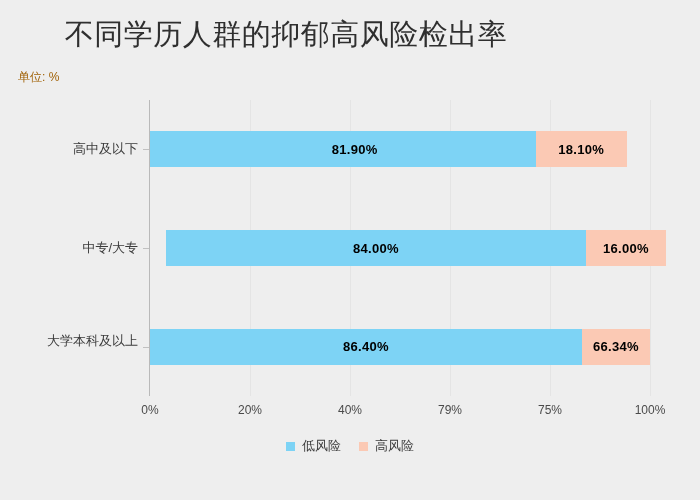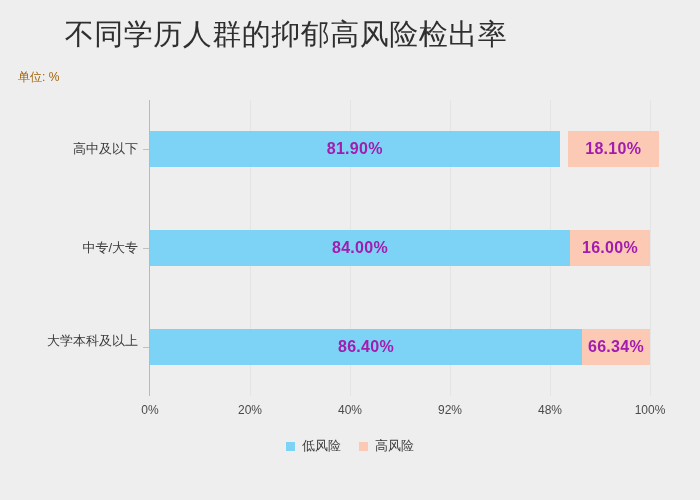--- a/index.html
+++ b/index.html
@@ -83,23 +83,23 @@
   .bar-seg {
     position: absolute;
     top: 0;
     height: 36px;
     display: flex;
     align-items: center;
     justify-content: center;
     box-sizing: border-box;
   }
   .bar-seg span {
-    font-size: 16px;
+    font-size: 13px;
     font-weight: bold;
-    color: #a21caf;
+    color: #000000;
     letter-spacing: 0.3px;
     white-space: nowrap;
   }
 
   
   .cat-label {
     position: absolute;
     right: 0;
     width: 140px;
     text-align: right;
@@ -193,25 +193,25 @@
       <div class="cat-label" style="top: 139px;">中专/大专</div>
       <div class="cat-label" style="top: 40.3333px;">高中及以下</div>
       <div class="cat-label" style="top: 232px;">大学本科及以上</div>
     </div>
 
   <div class="plot-area" id="bars">
       <div class="bar-row" style="top: 31.3333px;">
         <div class="bar-seg" style="left: 0px; width: 409.5px; background: rgb(125, 211, 245);">
           <span>81.90%</span>
         </div>
-        <div class="bar-seg" style="left: 418px; width: 90.5px; background: rgb(251, 201, 180);">
+        <div class="bar-seg" style="left: 386px; width: 90.5px; background: rgb(251, 201, 180);">
           <span>18.10%</span>
         </div>
       </div>
-      <div class="bar-row" style="top: 130px;">
+      <div class="bar-row" style="top: 130px; margin-left: 16px;">
         <div class="bar-seg" style="left: 0px; width: 420px; background: rgb(125, 211, 245);">
           <span>84.00%</span>
         </div>
         <div class="bar-seg" style="left: 420px; width: 80px; background: rgb(251, 201, 180);">
           <span>16.00%</span>
         </div>
       </div>
       <div class="bar-row" style="top: 228.667px; text-align: right;">
         <div class="bar-seg" style="left: 0px; width: 432px; background: rgb(125, 211, 245);">
           <span>86.40%</span>
@@ -219,22 +219,22 @@
         <div class="bar-seg" style="left: 432px; width: 68px; background: rgb(251, 201, 180);">
           <span>66.34%</span>
         </div>
       </div>
     </div>
 
   <div id="xticks">
       <div class="xtick" style="left: 150px;">0%</div>
       <div class="xtick" style="left: 250px;">20%</div>
       <div class="xtick" style="left: 350px;">40%</div>
-      <div class="xtick" style="left: 450px;">92%</div>
-      <div class="xtick" style="left: 550px;">48%</div>
+      <div class="xtick" style="left: 450px;">79%</div>
+      <div class="xtick" style="left: 550px;">75%</div>
       <div class="xtick" style="left: 650px; text-align: center;">100%</div>
     </div>
 
   <div class="legend" id="legend">
       <div class="legend-item">
         <span class="legend-swatch" style="background: rgb(125, 211, 245);"></span>
         <span class="legend-text">低风险</span>
       </div>
       <div class="legend-item">
         <span class="legend-swatch" style="background: rgb(251, 201, 180);"></span>

